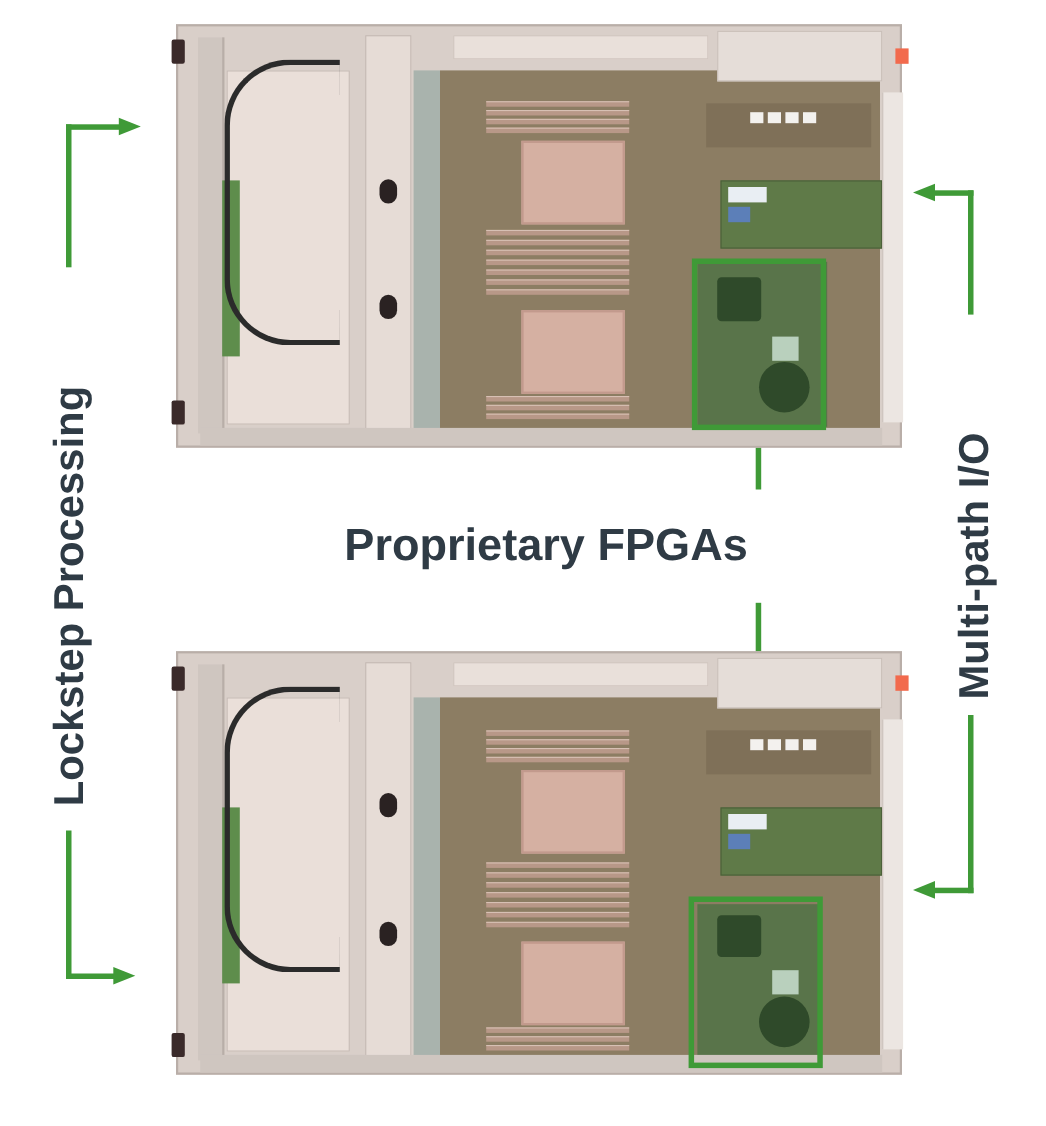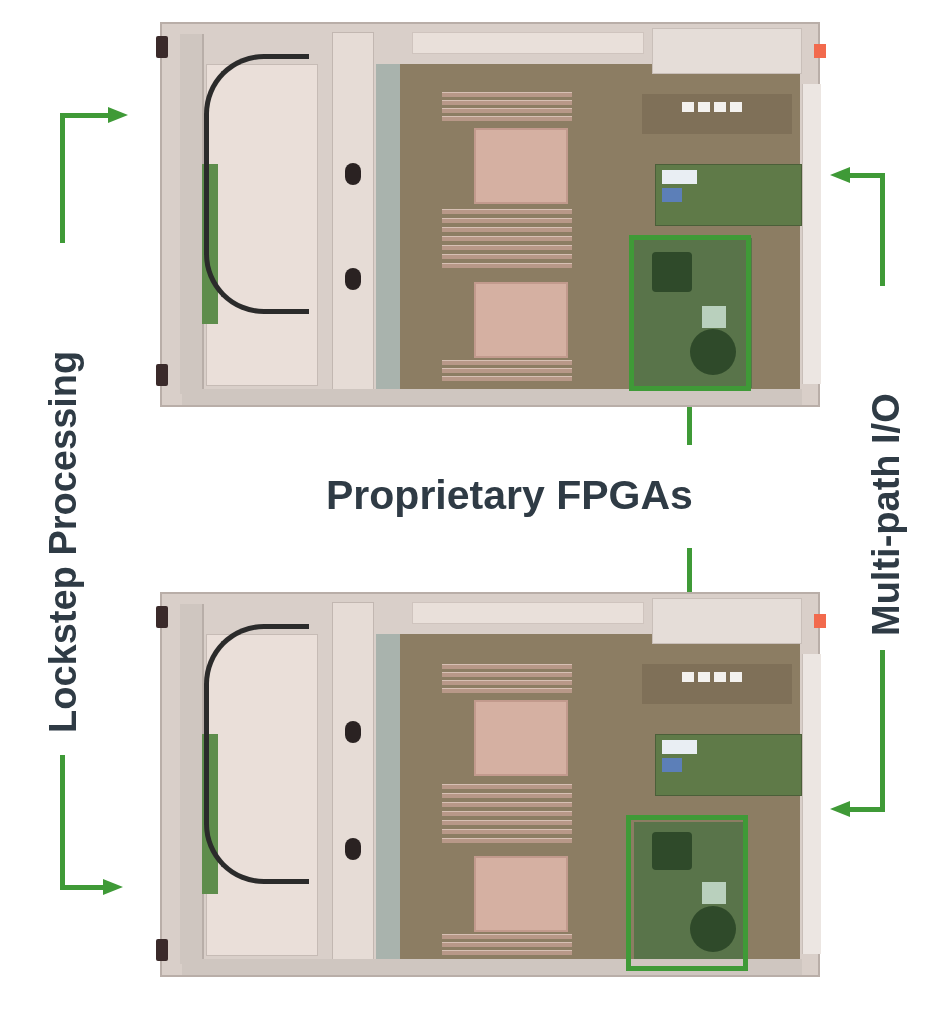--- a/index.html
+++ b/index.html
@@ -58,21 +58,21 @@
 <div class="abs green" style="left:848px;top:173px;width:37px;height:5px;"></div>
 <div class="abs arrow-head-left" style="left:830px;top:167px;"></div>
 <div class="abs green" style="left:880px;top:173px;width:5px;height:113px;"></div>
 
 <div class="label vlabel-right" style="left:865px;top:636px;">Multi-path I/O</div>
 
 <div class="abs green" style="left:880px;top:650px;width:5px;height:162px;"></div>
 <div class="abs green" style="left:848px;top:807px;width:37px;height:5px;"></div>
 <div class="abs arrow-head-left" style="left:830px;top:801px;"></div>
 
-<div class="label center-label" style="left:326px;top:472px;">Proprietary FPGAs</div>
+<div class="label center-label" style="left:313px;top:472px;">Proprietary FPGAs</div>
 <div class="abs green" style="left:687px;top:388px;width:5px;height:57px;"></div>
 <div class="abs green" style="left:687px;top:548px;width:5px;height:270px;"></div>
 
 <div class="server" style="left:160px;top:22px;">
   <div class="handle" style="left:-6px;top:12px;"></div>
   <div class="handle" style="left:-6px;top:340px;"></div>
   <div class="front-rail"></div>
   <div class="psu-bay"></div>
   <div class="bay-green"></div>
   <div class="cable" style="left:42px;top:30px;width:100px;height:250px;"></div>

